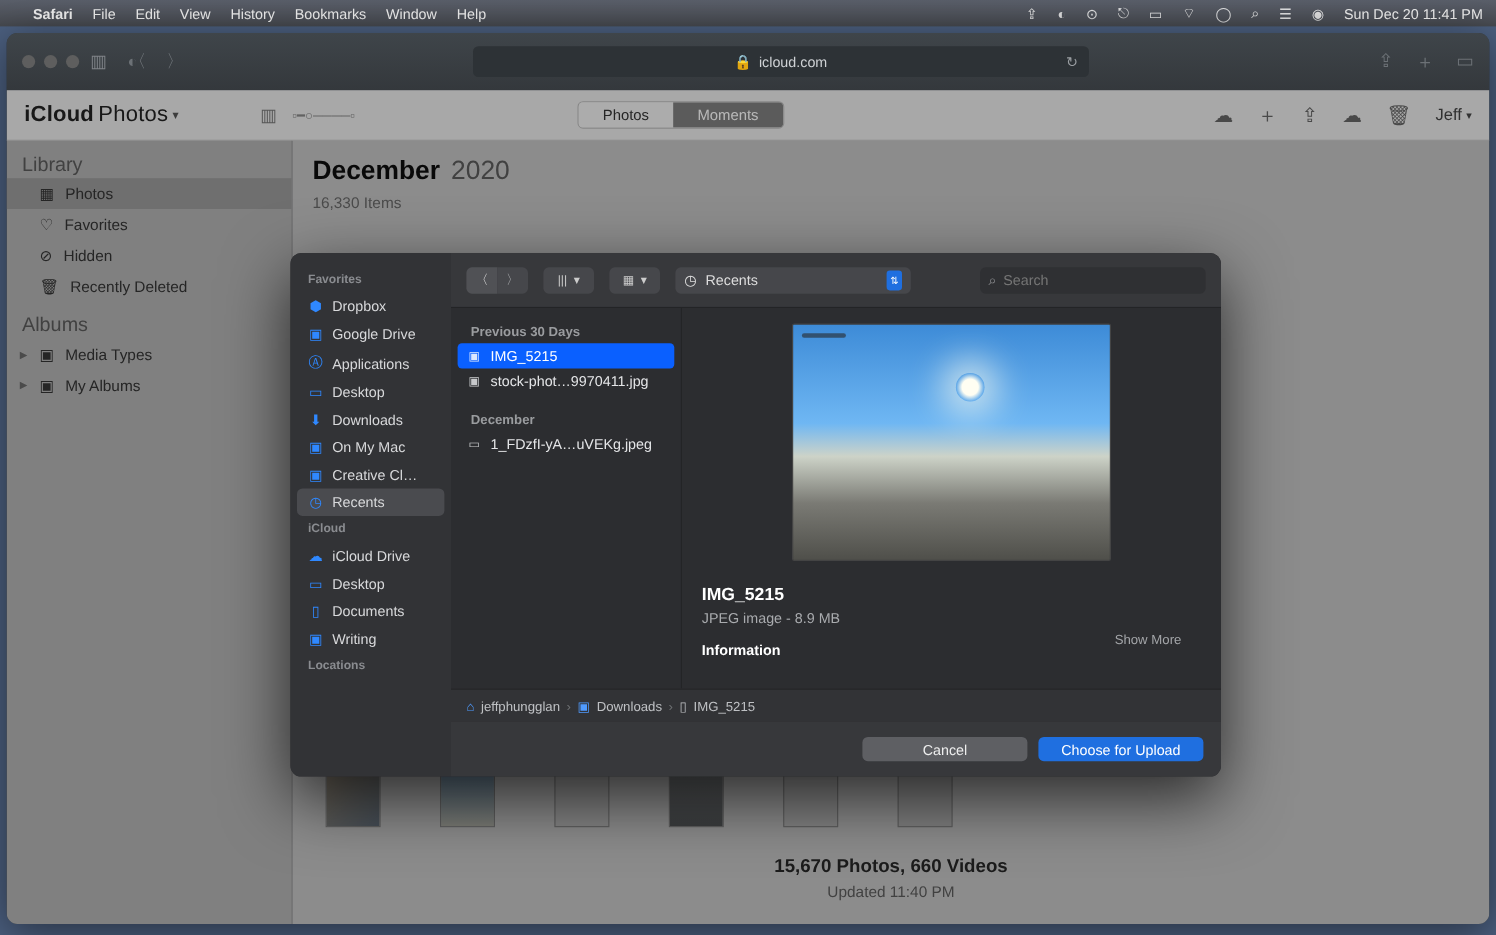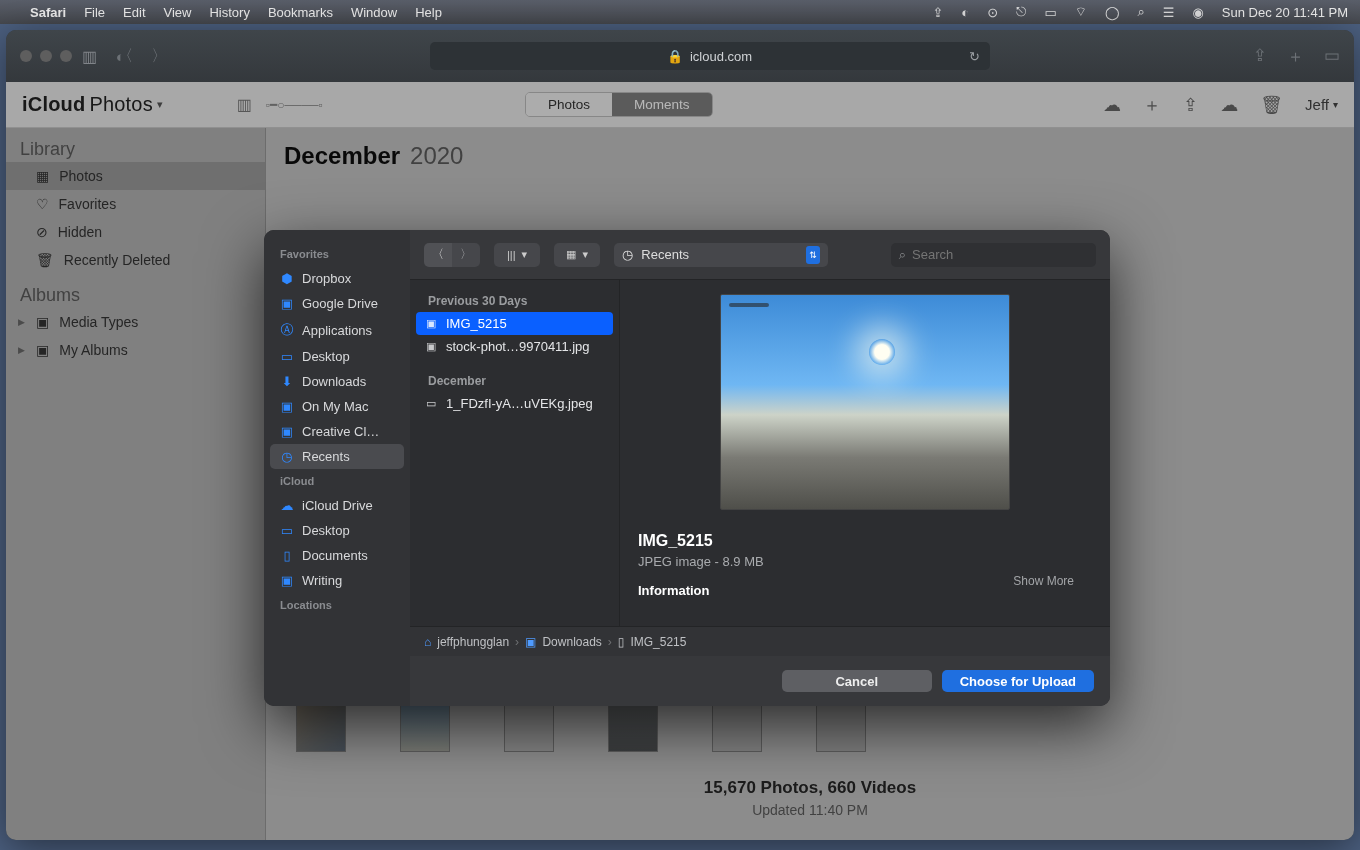--- a/index.html
+++ b/index.html
@@ -88,21 +88,21 @@
 .meta-name{ margin-top:22px; font-size:16px; font-weight:600; color:#fff;}
 .meta-sub{ color:#a9abae; margin-top:4px;}
 .meta-info{ color:#fff; font-weight:600; margin-top:14px;}
 .showmore{ position:absolute; right:18px; bottom:24px; color:#a3a5a8; font-size:12px;}
 .p-col2-wrap{ position:relative; height:100%; }
 
 .p-path{ height:30px; background:#323336; border-top:1px solid #232426; display:flex; align-items:center; gap:6px; padding:0 14px; color:#bfc1c4; font-size:12px;}
 .p-path .crumb{ display:flex; gap:6px; align-items:center;}
 .p-path .sep{ color:#6e7073;}
 .p-actions{ height:50px; background:#37383b; display:flex; align-items:center; justify-content:flex-end; gap:10px; padding:0 16px;}
-.btn{ height:22px; padding:0 18px; border-radius:5px; font-size:13px; display:flex; align-items:center; justify-content:center;font-weight:bold;}
+.btn{ height:22px; padding:0 18px; border-radius:5px; font-size:13px; display:flex; align-items:center; justify-content:center;}
 .btn.cancel{ background:#5e5f63; color:#eee; min-width:150px;}
 .btn.primary{ background:#1f6fe0; color:#fff; min-width:150px;}
 </style>
 </head>
 <body>
 
 <div class="menubar">
   <div class="menubar-left">
     <span></span>
     <span>Safari</span>
@@ -208,20 +208,21 @@
           <span class="tri">▶</span>
           <span>▣</span>
           <span>My Albums</span>
         </div>
     </div>
     <div class="ic-main">
       <div class="month-title">
         <span style="font-weight:700;color:#111">December</span>
         <span>2020</span>
       </div>
+      <div class="item-count">16,330 Items</div>
       <div class="thumbs">
         <div class="t"></div>
         <div class="t"></div>
         <div class="t"></div>
         <div class="t"></div>
         <div class="t"></div>
         <div class="t"></div>
       </div>
       <div class="footer-stats">
         <div class="a">15,670 Photos, 660 Videos</div>

